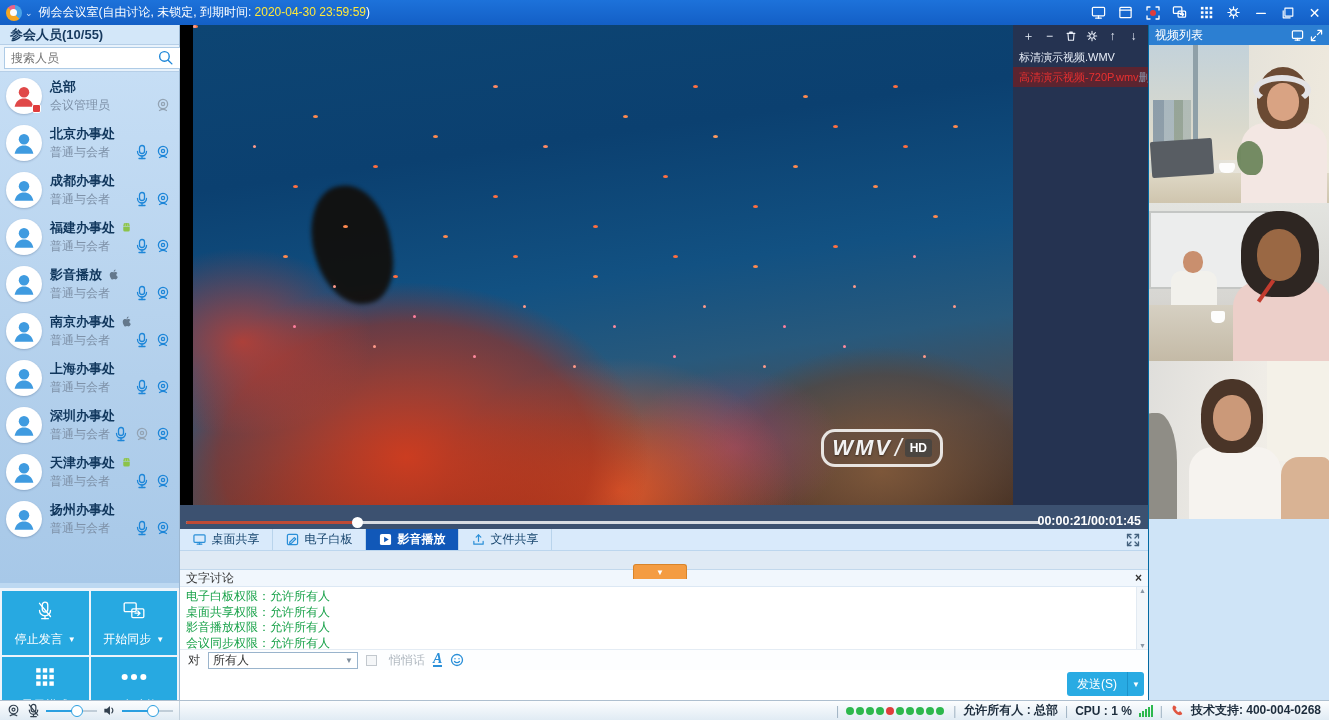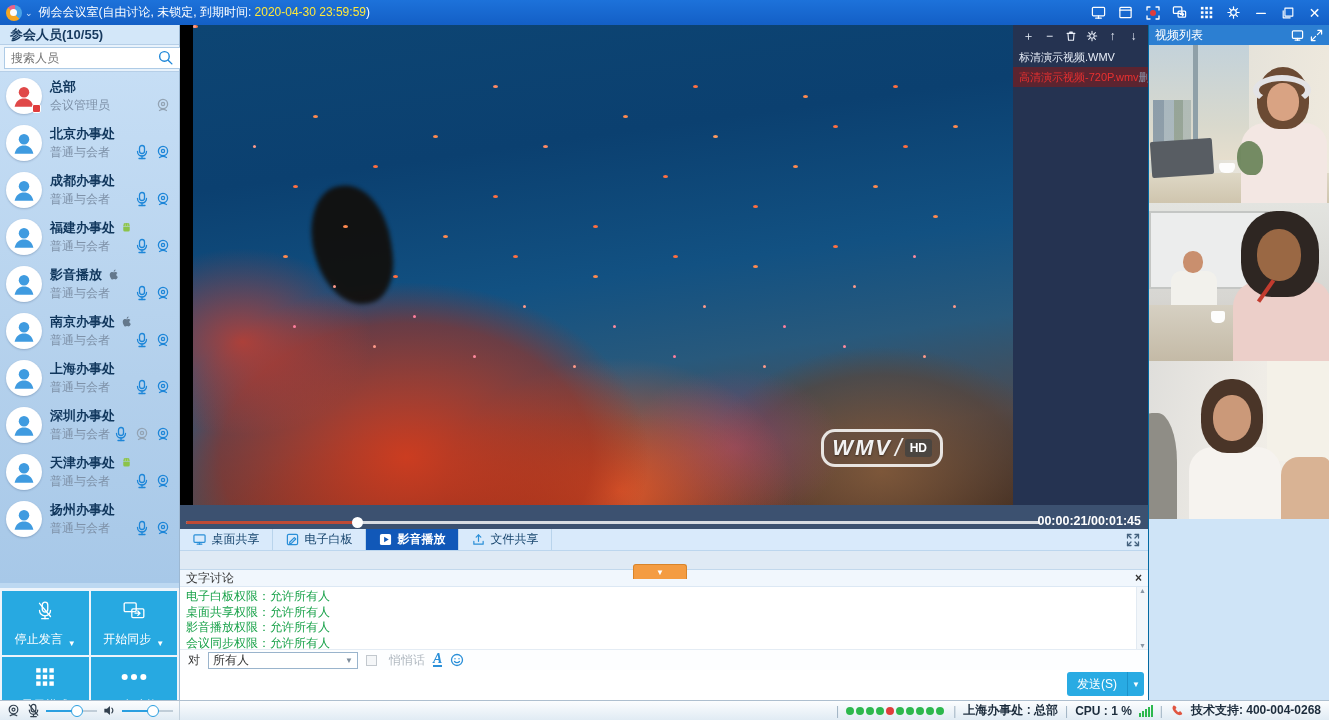--- a/index.html
+++ b/index.html
@@ -42,21 +42,21 @@
   .prole-line { display:flex; align-items:center; justify-content:space-between; margin-top:1px; }
   .prole { color:#7e91a8; font-size:12px; }
   .picons { display:flex; align-items:center; gap:5px; }
   .pic { width:16px; height:16px; color:#1d86d8; }
   .pic.gray { color:#93a3b3; }
 
   .s-buttons { position:absolute; left:0; top:563px; width:179px; height:135px; background:#edf4fb;
     display:grid; grid-template-columns:1fr 1fr; grid-template-rows:1fr 1fr; gap:2px; padding:3px 2px 2px 2px; }
   .bigbtn { background:#27a9e1; color:#fff; display:flex; flex-direction:column; align-items:center; justify-content:center; gap:7px; cursor:pointer; }
   .bigbtn .bicon { height:26px; display:flex; align-items:center; justify-content:center; color:#fff; }
-  .bigbtn .blabel { font-size:12px; display:flex; align-items:flex-end; gap:5px; }
+  .bigbtn .blabel { font-size:12px; display:flex; align-items:center; gap:5px; }
   .bigbtn .caret { font-size:8px; }
 
   
   .video-black { position:absolute; left:180px; top:25px; width:968px; height:480px; background:#000; }
   .video-frame { position:absolute; left:13px; top:0; width:820px; height:480px; overflow:hidden;
     background:
       radial-gradient(ellipse 180px 130px at 6% 66%, rgba(195,62,48,.85), transparent 72%),
       radial-gradient(ellipse 320px 230px at 26% 90%, rgba(210,60,30,.95), rgba(170,42,22,.55) 58%, transparent 76%),
       radial-gradient(ellipse 250px 190px at 52% 97%, rgba(232,92,44,.9), transparent 70%),
       radial-gradient(ellipse 150px 110px at 66% 88%, rgba(160,70,130,.55), transparent 72%),
@@ -907,21 +907,21 @@
           <span class="sb-fill"></span>
           <span class="sb-knob"></span>
         </span>
     </div>
     <div class="sb-right">
       <span class="sb-sep">|</span>
       <span>
         <span class="dot g"></span><span class="dot g"></span><span class="dot g"></span><span class="dot g"></span><span class="dot r"></span><span class="dot g"></span><span class="dot g"></span><span class="dot g"></span><span class="dot g"></span><span class="dot g"></span>
       </span>
       <span class="sb-sep">|</span>
-      <span>上海办事处 : 总部</span>
+      <span>允许所有人 : 总部</span>
       <span class="sb-sep">|</span>
       <span>CPU : 1 %</span>
       <span class="sigbars">
           <span style="height:4px"></span>
           <span style="height:6px"></span>
           <span style="height:8px"></span>
           <span style="height:10px"></span>
           <span style="height:12px"></span>
         </span>
       <span class="sb-sep">|</span>

